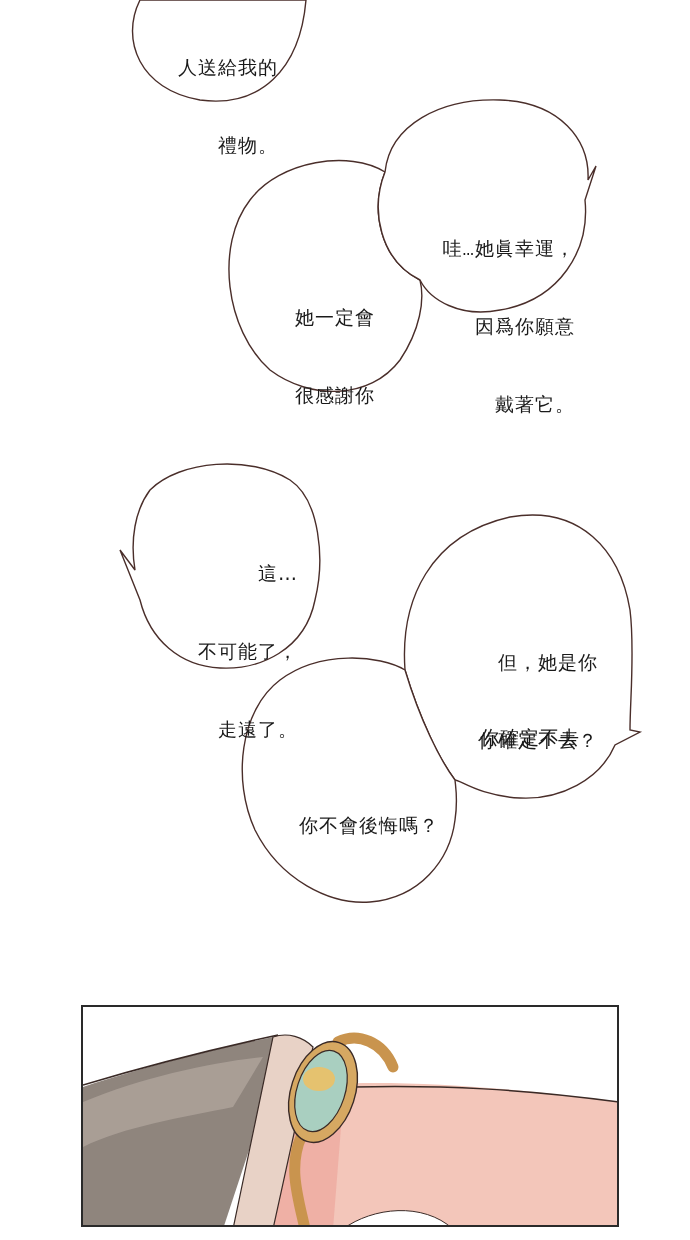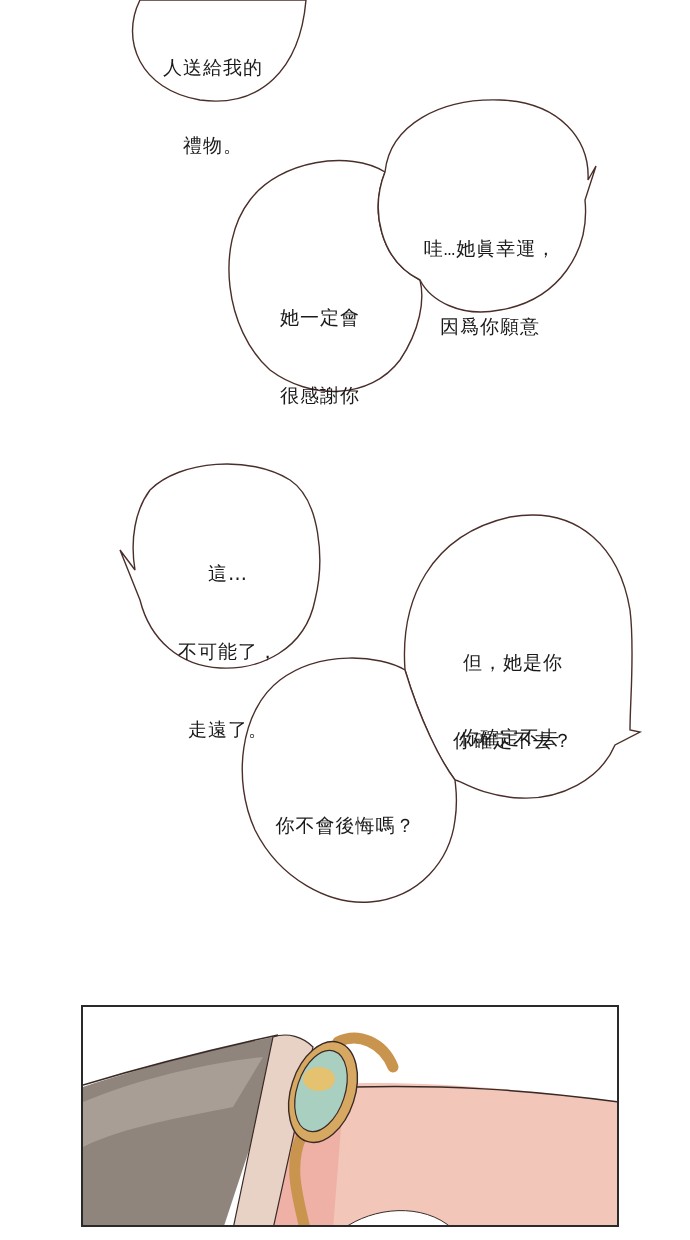--- a/index.html
+++ b/index.html
@@ -1,19 +1,19 @@
 <!DOCTYPE html>
 <html><head>
 <meta charset="utf-8">
 <style>
   html, body { margin:0; padding:0; background:#ffffff; }
   body { width:690px; height:1240px; position:relative; overflow:hidden;
          font-family:"DejaVu Sans", "Liberation Sans", sans-serif; }
   .bubbles { position:absolute; left:0; top:0; width:690px; height:960px; }
-  .txt { position:absolute; text-align:center; color:#1a1a1a; font-size:19px; line-height:26px;
+  .txt { position:absolute; text-align:right; color:#1a1a1a; font-size:19px; line-height:26px;
          letter-spacing:1px; white-space:pre; }
   .txt div { display:block; }
   .panel { position:absolute; left:81px; top:1005px; width:538px; height:222px;
            border:2px solid #2a2a2a; box-sizing:border-box; overflow:hidden; background:#fff; }
 </style>
 </head>
 <body>
 
 <svg class="bubbles" viewBox="0 0 690 960" width="690" height="960">
   <g fill="#ffffff" stroke="#4a2e2a" stroke-width="1.4">
@@ -33,20 +33,21 @@
 </svg>
 
 <div class="txt" style="left:148px; top:2px; width:130px;">
   <div>人送給我的</div>
   <div>禮物。</div>
 </div>
 
 <div class="txt" style="left:405px; top:185px; width:170px;font-family:Liberation Mono, monospace;">
   <div>哇…她眞幸運，</div>
   <div>因爲你願意</div>
+  <div>戴著它。</div>
 </div>
 
 <div class="txt" style="left:265px; top:252px; width:110px;">
   <div>她一定會</div>
   <div>很感謝你</div>
 </div>
 
 <div class="txt" style="left:158px; top:508px; width:140px;">
   <div>這…</div>
   <div>不可能了，</div>
@@ -55,21 +56,21 @@
 
 <div class="txt" style="left:428px; top:598px; width:170px;font-family:Liberation Serif, serif;">
   <div>但，她是你</div>
   <div>你確定不去？</div>
 </div>
 
 <div class="txt" style="left:440px; top:672px; width:140px;">
   <div>你確定不去</div>
 </div>
 
-<div class="txt" style="left:258px; top:760px; width:175px;">
+<div class="txt" style="left:264px; top:760px; width:175px;">
   <div>你不會後悔嗎？</div>
 </div>
 
 <div class="panel">
   <svg width="538" height="222" viewBox="0 0 538 222">
 
     <path d="M210,80 C300,70 420,80 538,95 L538,222 L160,222 Z" fill="#f3c6ba"></path>
     <path d="M180,120 C200,100 240,90 260,95 L250,222 L170,222 Z" fill="#eeaaa0" opacity="0.8"></path>
 
     <path d="M0,80 C60,60 140,40 190,30 L200,40 L140,222 L0,222 Z" fill="#8f857d"></path>

